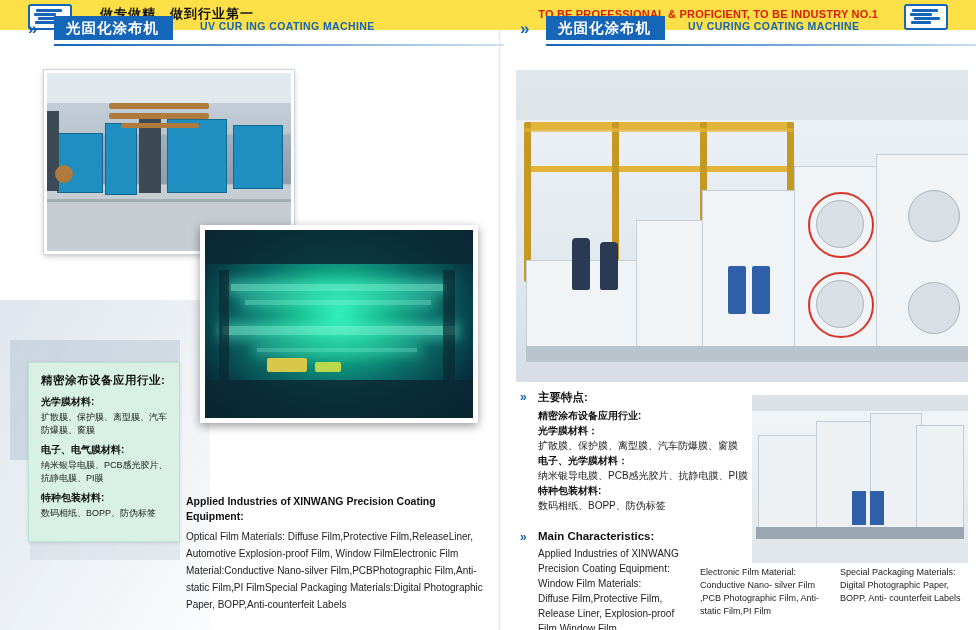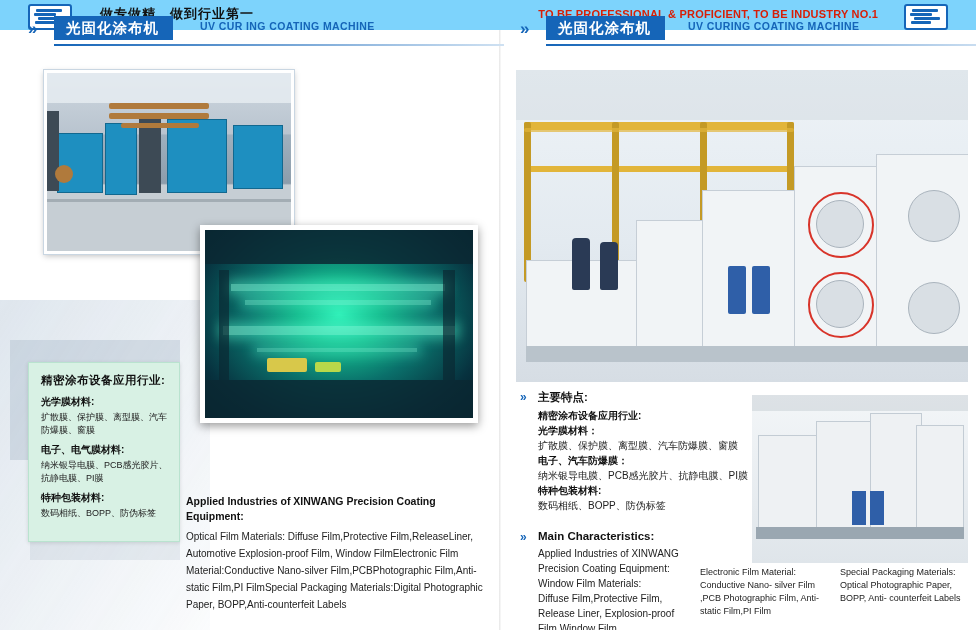--- a/index.html
+++ b/index.html
@@ -14,21 +14,21 @@
     overflow: hidden;
     font-family: "Liberation Sans", sans-serif;
     color: #111;
   }
 
   
   .topbar {
     position: absolute;
     left: 0; top: 0;
     width: 976px; height: 30px;
-    background: #7dd3fc;
+    background: #fde047;
     border-bottom: 1px solid #d8d8d8;
   }
   .topbar-slogan-cn {
     position: absolute;
     left: 100px; top: 5px;
     font-size: 13px;
     font-weight: bold;
     color: #111;
     letter-spacing: 1px;
   }
@@ -474,21 +474,21 @@
   <div class="sl-dark" style="left:0; top:0; width:216px; height:16px; opacity:.25;"></div>
 </div>
 
 <div class="rblock" id="right-cn">
   <span class="bullet">»</span>
   <span class="heading">主要特点:</span>
   <div class="inner">
     <div class="sub">精密涂布设备应用行业:</div>
     <div class="sub">光学膜材料：</div>
     <div class="body">扩散膜、保护膜、离型膜、汽车防爆膜、窗膜</div>
-    <div class="sub">电子、汽车防爆膜：</div>
+    <div class="sub">电子、光学膜材料：</div>
     <div class="body">纳米银导电膜、PCB感光胶片、抗静电膜、PI膜</div>
     <div class="sub">特种包装材料:</div>
     <div class="body">数码相纸、BOPP、防伪标签</div>
   </div>
 </div>
 
 <div class="rblock" id="right-en">
   <span class="bullet">»</span>
   <span class="heading">Main Characteristics:</span>
   <div class="inner">
@@ -498,14 +498,14 @@
   </div>
 </div>
 
 <div class="rblock colblock" id="right-col2">
   <div class="body">Electronic Film Material:</div>
   <div class="body">Conductive Nano- silver Film ,PCB Photographic Film, Anti-static Film,PI Film</div>
 </div>
 
 <div class="rblock colblock" id="right-col3">
   <div class="body">Special Packaging Materials:</div>
-  <div class="body">Optical Photographic Paper, BOPP, Anti- counterfeit Labels</div>
+  <div class="body">Digital Photographic Paper, BOPP, Anti- counterfeit Labels</div>
 </div>
 
 </body></html>

